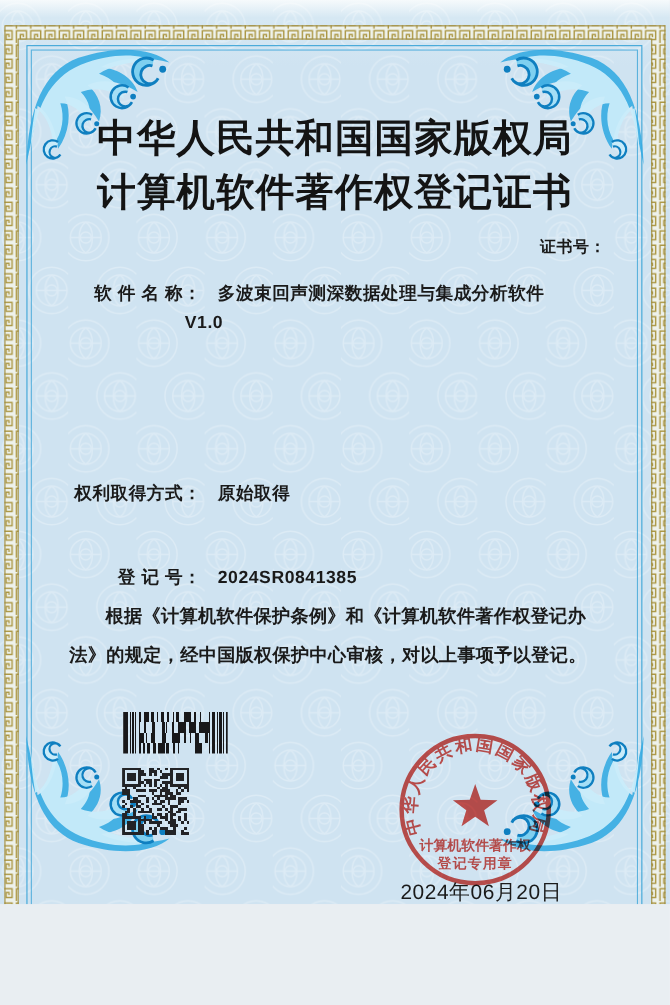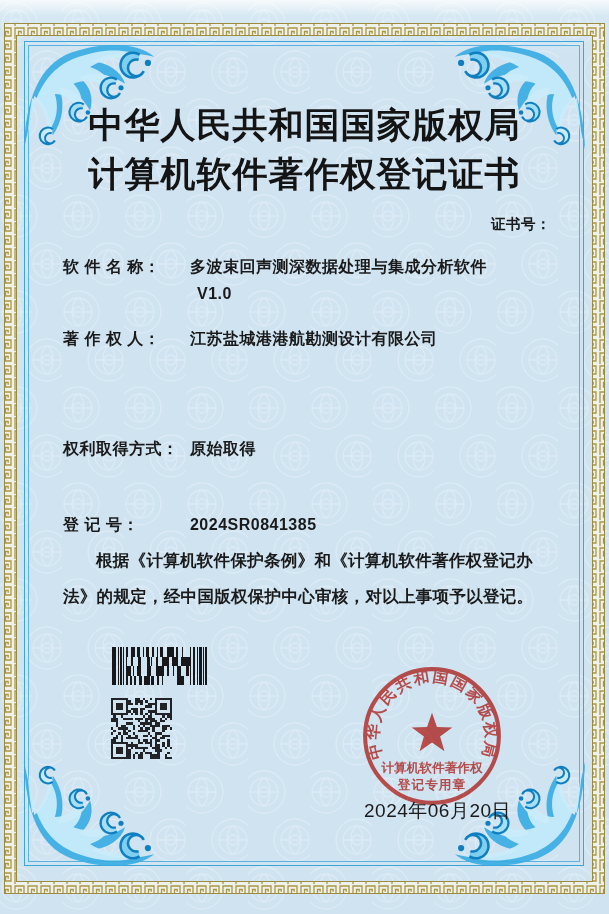--- a/index.html
+++ b/index.html
@@ -1,17 +1,17 @@
 <!DOCTYPE html>
 <html><head>
 <meta charset="utf-8">
 <style>
   html,body{margin:0;padding:0;background:#e9eef2;}
   .page{
-    position:relative; width:609px; height:914px; margin:0 auto;
+    position:relative; width:609px; height:822px; margin:0 auto;
     background:linear-gradient(180deg,#f6fafc 0px,#d6e8f3 16px,#cfe3f1 60px,#cfe3f1 100%);
     overflow:hidden;
     font-family:"Liberation Sans","DejaVu Sans",sans-serif;
     color:#1a1a1a;
   }
   .layer{position:absolute;left:0;top:0;width:609px;height:914px;pointer-events:none;}
   .wm{z-index:0;}
   .goldframe{z-index:1;}
   .blue-frame{position:absolute;z-index:2;border:1.5px solid #3da5d8;pointer-events:none;}
   .blue-outer{left:24px;top:41px;width:558px;height:823px;}
@@ -25,24 +25,24 @@
   .titles{
     position:absolute;left:0;top:101px;width:609px;text-align:center;
     font-family:"Liberation Serif","DejaVu Serif",serif;font-weight:700;
     font-size:35px;line-height:49px;letter-spacing:1px;color:#141414;
   }
   .certno{
     position:absolute;top:215px;right:58px;font-size:14.5px;font-weight:700;
     letter-spacing:.5px;display:flex;gap:9px;
   }
   .row{position:absolute;left:63px;font-size:16px;font-weight:700;letter-spacing:.5px;}
-  .row .lbl{display:inline-block;width:120px;}
-  .row .val{margin-left:2px;}
+  .row .lbl{display:inline-block;width:120px;text-align:right;}
+  .row .val{margin-left:10px;}
   .r-name{top:257px;}
-  .r-version{top:285px;left:197px;}
+  .r-version{top:285px;left:168px;}
   .r-owner{top:329px;}
   .r-acq{top:439px;}
   .r-scope{top:480px;}
   .r-reg{top:515px;}
   .statement{
     position:absolute;left:63px;top:542px;width:492px;margin:0;
     font-size:16.5px;font-weight:600;line-height:36px;text-indent:2em;
     letter-spacing:.3px;
   }
   .barcode{position:absolute;left:112px;top:647px;width:95px;height:38px;}
@@ -126,24 +126,20 @@
     <div class="certno">
       <span>证书号：</span>
     </div>
 
     <div class="row r-name">
       <span class="lbl">软 件 名 称：</span>
       <span class="val">多波束回声测深数据处理与集成分析软件</span>
     </div>
     <div class="row r-version">V1.0</div>
 
-    <div class="row r-owner">
-      <span class="lbl">著 作 权 人：</span>
-      <span class="val">江苏盐城港港航勘测设计有限公司</span>
-    </div>
 
     <div class="row r-acq">
       <span class="lbl">权利取得方式：</span>
       <span class="val">原始取得</span>
     </div>
 
 
     <div class="row r-reg">
       <span class="lbl">登  记  号：</span>
       <span class="val">2024SR0841385</span>

